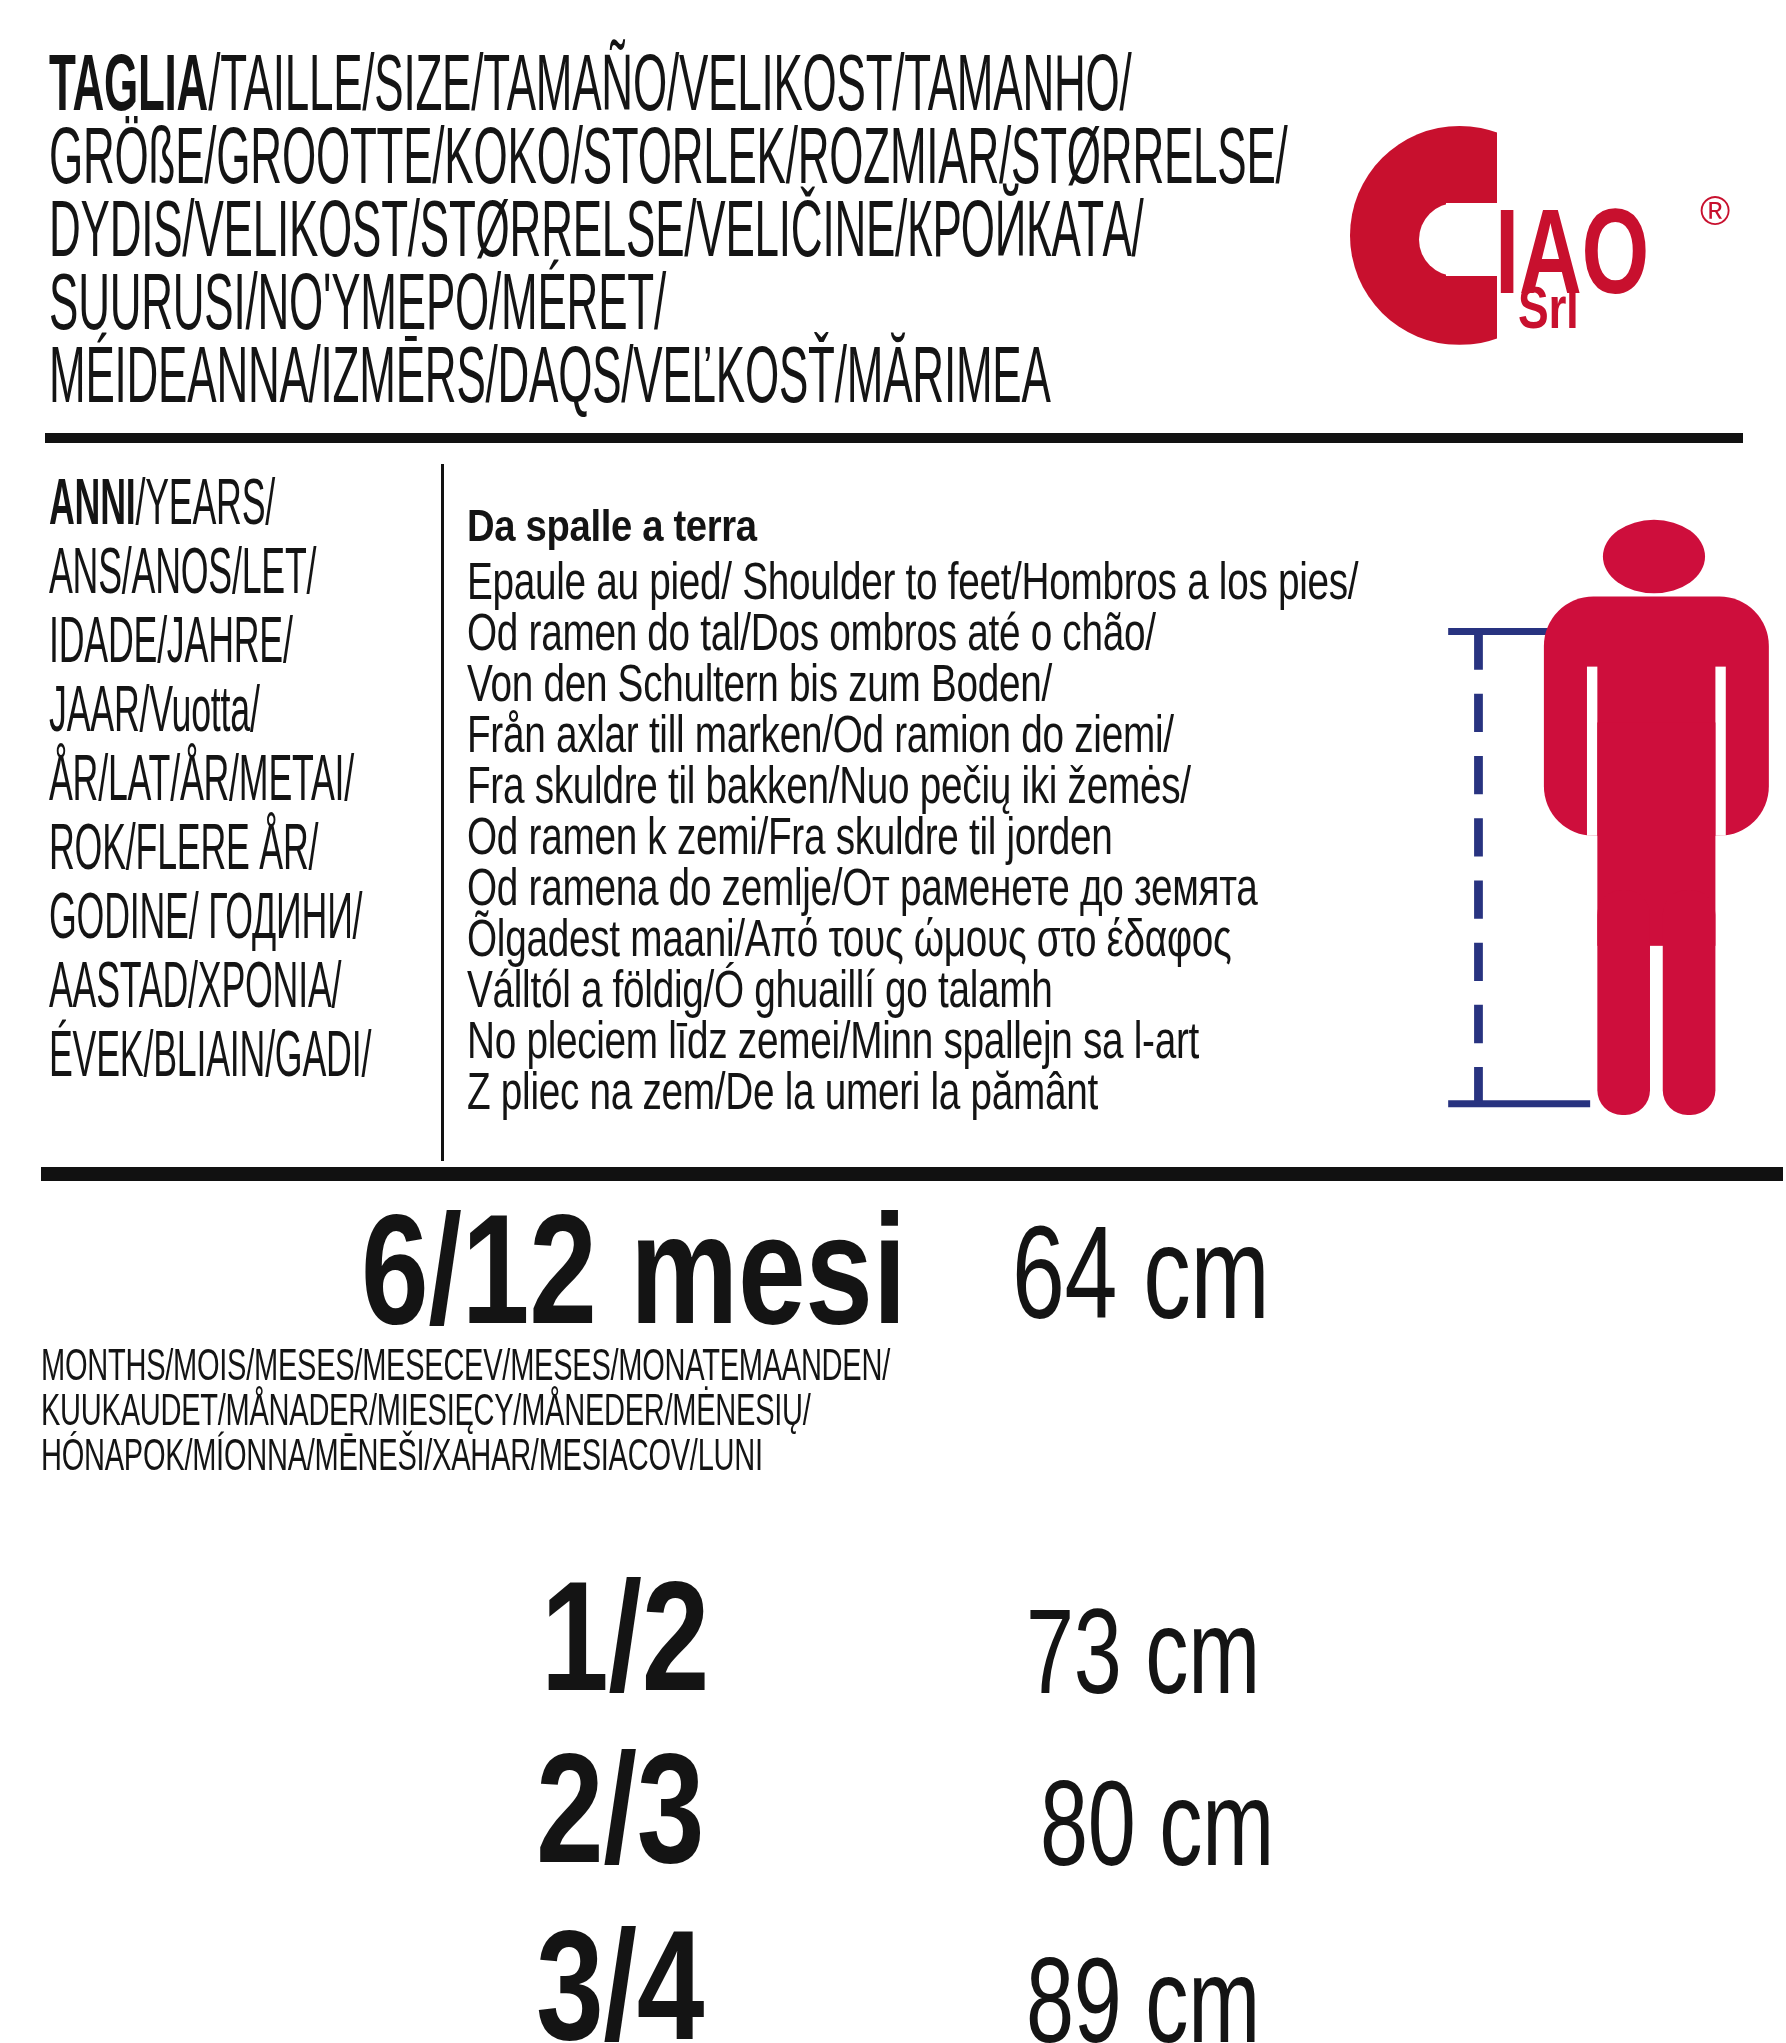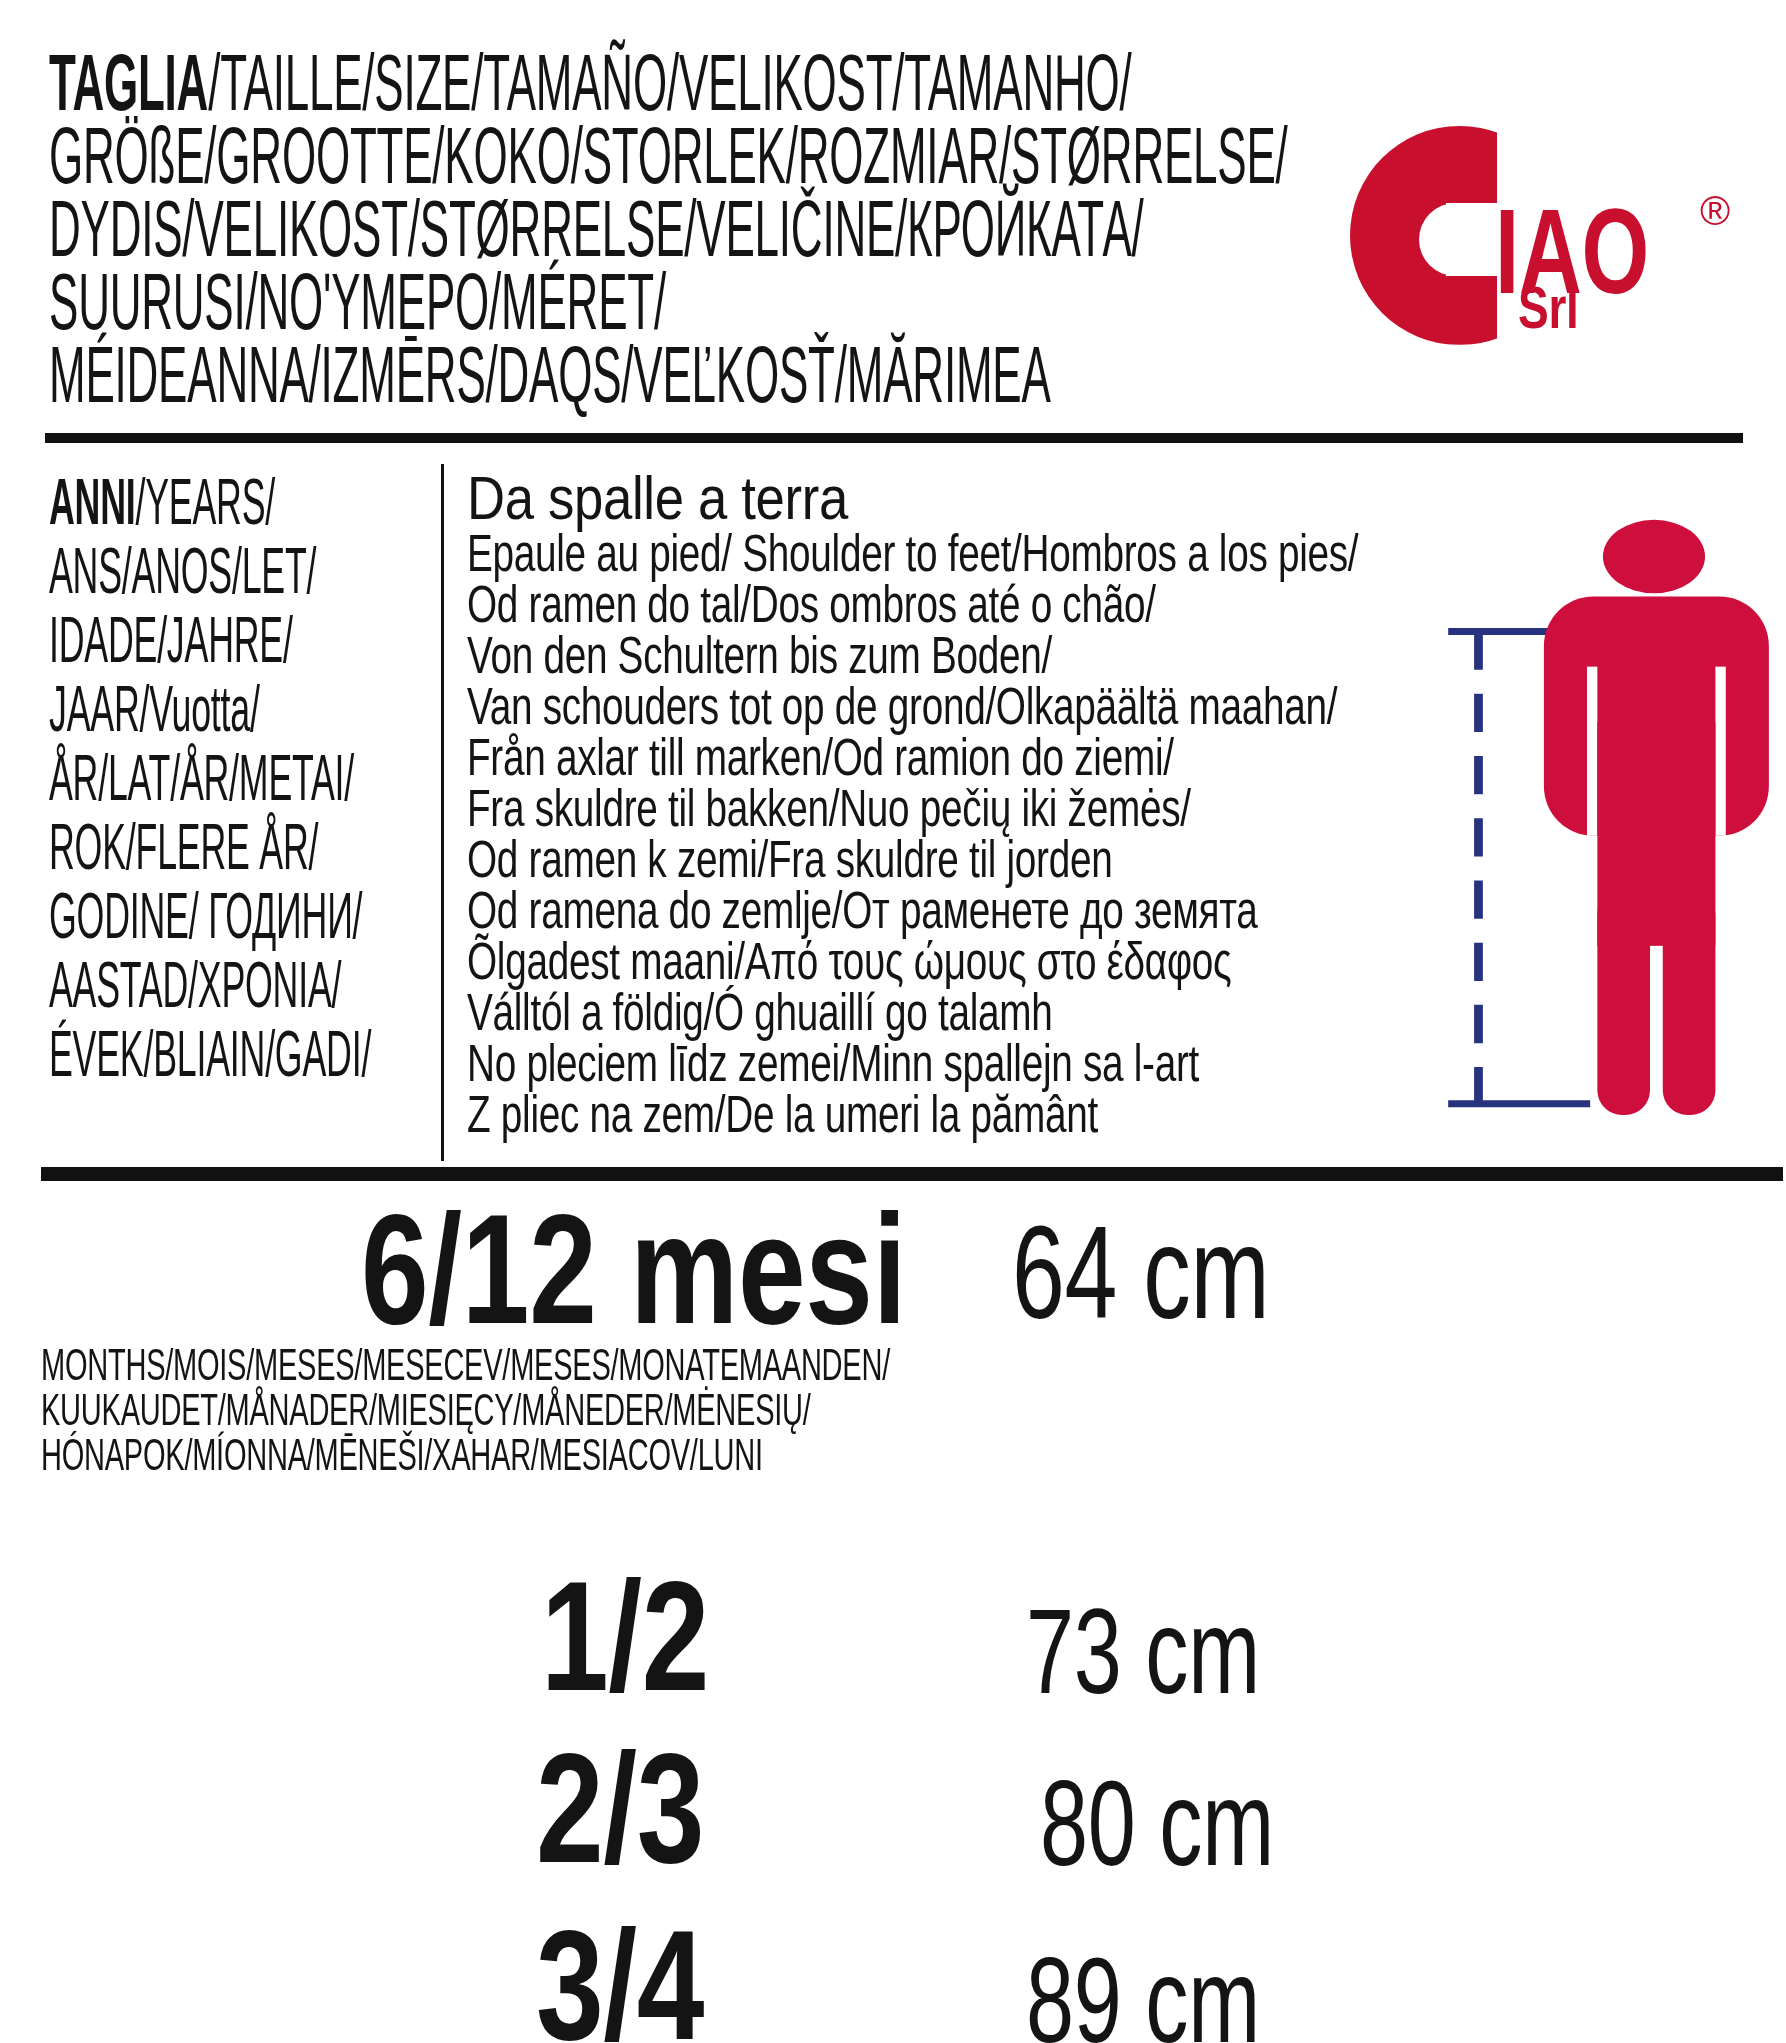--- a/index.html
+++ b/index.html
@@ -35,21 +35,21 @@
   .rule-top{left:45px;top:433px;width:1698px;height:10.4px;}
   .rule-mid{left:41px;top:1167px;width:1742px;height:13.6px;}
   .col-divider{left:441px;top:464px;width:3.2px;height:697px;background:#111;}
 
   
   .years{left:49px;top:467px;}
   .y-line{font-size:65px;line-height:69px;height:69px;}
 
   
   .measure{left:467px;top:467px;}
-  .m-title{font-size:62px;line-height:61px;height:61px;font-weight:400;}
+  .m-title{font-size:45px;line-height:61px;height:61px;font-weight:700;margin-top:28px;}
   .m-line{font-size:51px;line-height:51px;height:51px;}
 
   
   .logo{left:1350px;top:121px;width:437px;height:223px;}
   .logo-c{position:absolute;left:0;top:4.8px;width:219px;height:219px;border-radius:50%;
           background:var(--logo-red);clip-path:inset(0 72px 0 0);}
   .logo-c-hole{position:absolute;left:69px;top:77px;width:73px;height:73px;border-radius:50%;background:#fff;}
   .logo-c-notch{position:absolute;left:96px;top:77px;width:53px;height:73px;background:#fff;}
   .logo-iao{position:absolute;left:145px;top:70px;font-size:121px;line-height:121px;
             font-weight:700;color:var(--logo-red);letter-spacing:-1.6px;}
@@ -132,21 +132,20 @@
   <div class="y-line"><span class="cx sx55">GODINE/ ГОДИНИ/</span></div>
   <div class="y-line"><span class="cx sx55">AASTAD/XPONIA/</span></div>
   <div class="y-line"><span class="cx sx55">ÉVEK/BLIAIN/GADI/</span></div>
 </div>
 
 <div class="abs measure">
   <div class="m-title"><span class="cx sx85">Da spalle a terra</span></div>
   <div class="m-line"><span class="cx sx76">Epaule au pied/ Shoulder to feet/Hombros a los pies/</span></div>
   <div class="m-line"><span class="cx sx76">Od ramen do tal/Dos ombros até o chão/</span></div>
   <div class="m-line"><span class="cx sx76">Von den Schultern bis zum Boden/</span></div>
-  <div class="m-line"><span class="cx sx76">Van schouders tot op de grond/Olkapäältä maahan/</span></div>
   <div class="m-line"><span class="cx sx76">Från axlar till marken/Od ramion do ziemi/</span></div>
   <div class="m-line"><span class="cx sx76">Fra skuldre til bakken/Nuo pečių iki žemės/</span></div>
   <div class="m-line"><span class="cx sx76">Od ramen k zemi/Fra skuldre til jorden</span></div>
   <div class="m-line"><span class="cx sx76">Od ramena do zemlje/От раменете до земята</span></div>
   <div class="m-line"><span class="cx sx76">Õlgadest maani/Από τους ώμους στο έδαφος</span></div>
   <div class="m-line"><span class="cx sx76">Válltól a földig/Ó ghuaillí go talamh</span></div>
   <div class="m-line"><span class="cx sx76">No pleciem līdz zemei/Minn spallejn sa l-art</span></div>
   <div class="m-line"><span class="cx sx76">Z pliec na zem/De la umeri la pământ</span></div>
 </div>
 

